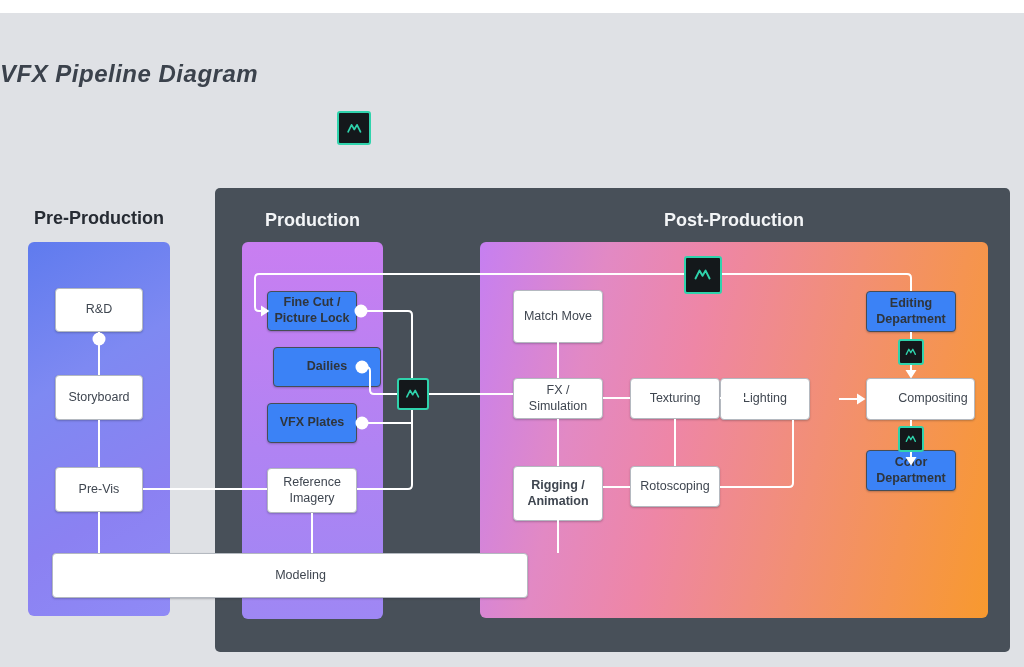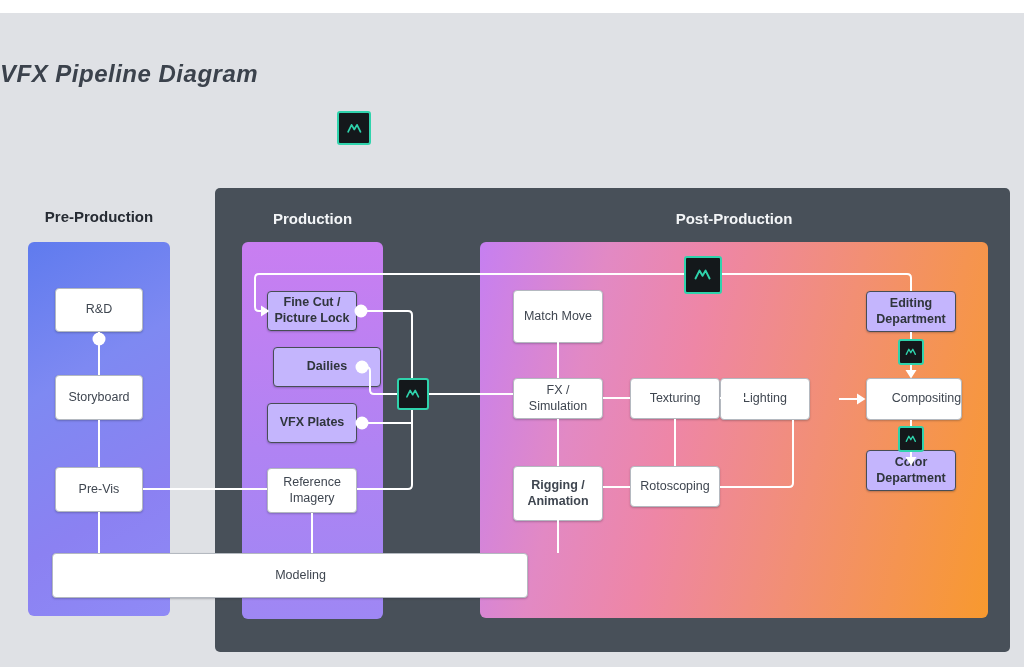--- a/index.html
+++ b/index.html
@@ -23,33 +23,33 @@
 
   
   .dark-container{left:215px;top:188px;width:795px;height:464px;background:#485059;border-radius:5px;}
   .col-pre{left:28px;top:242px;width:142px;height:374px;border-radius:6px;
     background:linear-gradient(150deg,#5f7bee 0%,#7e89f2 35%,#8b81f2 70%,#8f8af6 100%);}
   .col-prod{left:242px;top:242px;width:141px;height:377px;border-radius:6px;
     background:linear-gradient(180deg,#c97ef1 0%,#b083f3 55%,#9e87f4 100%);}
   .area-post{left:480px;top:242px;width:508px;height:376px;border-radius:6px;
     background:linear-gradient(103deg,#c67ff1 0%,#e289c4 22%,#ee86a6 40%,#f28f74 65%,#f8992e 100%);}
 
-  .section-label{font-size:15px;font-weight:700;text-align:center;}
+  .section-label{font-size:18px;font-weight:700;text-align:center;}
   .lbl-pre{left:28px;top:208px;width:142px;color:#262b33;}
   .lbl-prod{left:242px;top:210px;width:141px;color:#f3f5f7;}
   .lbl-post{left:480px;top:210px;width:508px;color:#f3f5f7;}
 
   
   .box{
     display:flex;align-items:center;justify-content:center;text-align:center;
     font-size:12.5px;line-height:1.25;border-radius:4px;padding:2px 3px;
     box-shadow:0 1px 2px rgba(20,25,35,.25);
   }
   .box.plain{background:#ffffff;border:1px solid #b4b9c0;color:#3f4650;}
-  .box.hl{background:#c4b5fd;border:1.5px solid #474d55;color:#2f353c;font-weight:700;}
+  .box.hl{background:#3b82f6;border:1.5px solid #474d55;color:#2f353c;font-weight:700;}
 
   
   svg.wires{position:absolute;left:0;top:0;pointer-events:none;}
 
   
   .masv{
     background:#14181b;border:2px solid #2fd3ac;border-radius:3px;
     display:flex;align-items:center;justify-content:center;
   }
   .masv svg{width:62%;height:62%;}
@@ -86,21 +86,21 @@
 <div class="abs box hl" style="left:267px;top:403px;width:90px;height:40px;">VFX Plates</div>
 <div class="abs box plain" style="left:267px;top:468px;width:90px;height:45px;">Reference Imagery</div>
 
 <div class="abs box plain" style="left:513px;top:290px;width:90px;height:53px;">Match Move</div>
 <div class="abs box plain" style="left:513px;top:378px;width:90px;height:41px;">FX / Simulation</div>
 <div class="abs box plain" style="left:630px;top:378px;width:90px;height:41px;">Texturing</div>
 <div class="abs box plain" style="left:720px;top:378px;width:90px;height:42px;">Lighting</div>
 <div class="abs box plain" style="left:513px;top:466px;width:90px;height:55px;font-weight:bold;">Rigging / Animation</div>
 <div class="abs box plain" style="left:630px;top:466px;width:90px;height:41px;">Rotoscoping</div>
 <div class="abs box hl" style="left:866px;top:291px;width:90px;height:41px;">Editing Department</div>
-<div class="abs box plain" style="left:866px;top:378px;width:96px;height:42px;padding-left:28px;">Compositing</div>
+<div class="abs box plain" style="left:866px;top:378px;width:109px;height:42px;padding-left:28px;">Compositing</div>
 <div class="abs box hl" style="left:866px;top:450px;width:90px;height:41px;">Color Department</div>
 
 <div class="abs box plain" style="left:52px;top:553px;width:476px;height:45px;padding-left:24px;">Modeling</div>
 
 <svg class="wires" width="1024" height="667">
   <g fill="none" stroke="#ffffff" stroke-width="2">
 
     <path d="M99 332 V375"></path>
     <path d="M99 420 V467"></path>
     <path d="M99 512 V553"></path>

